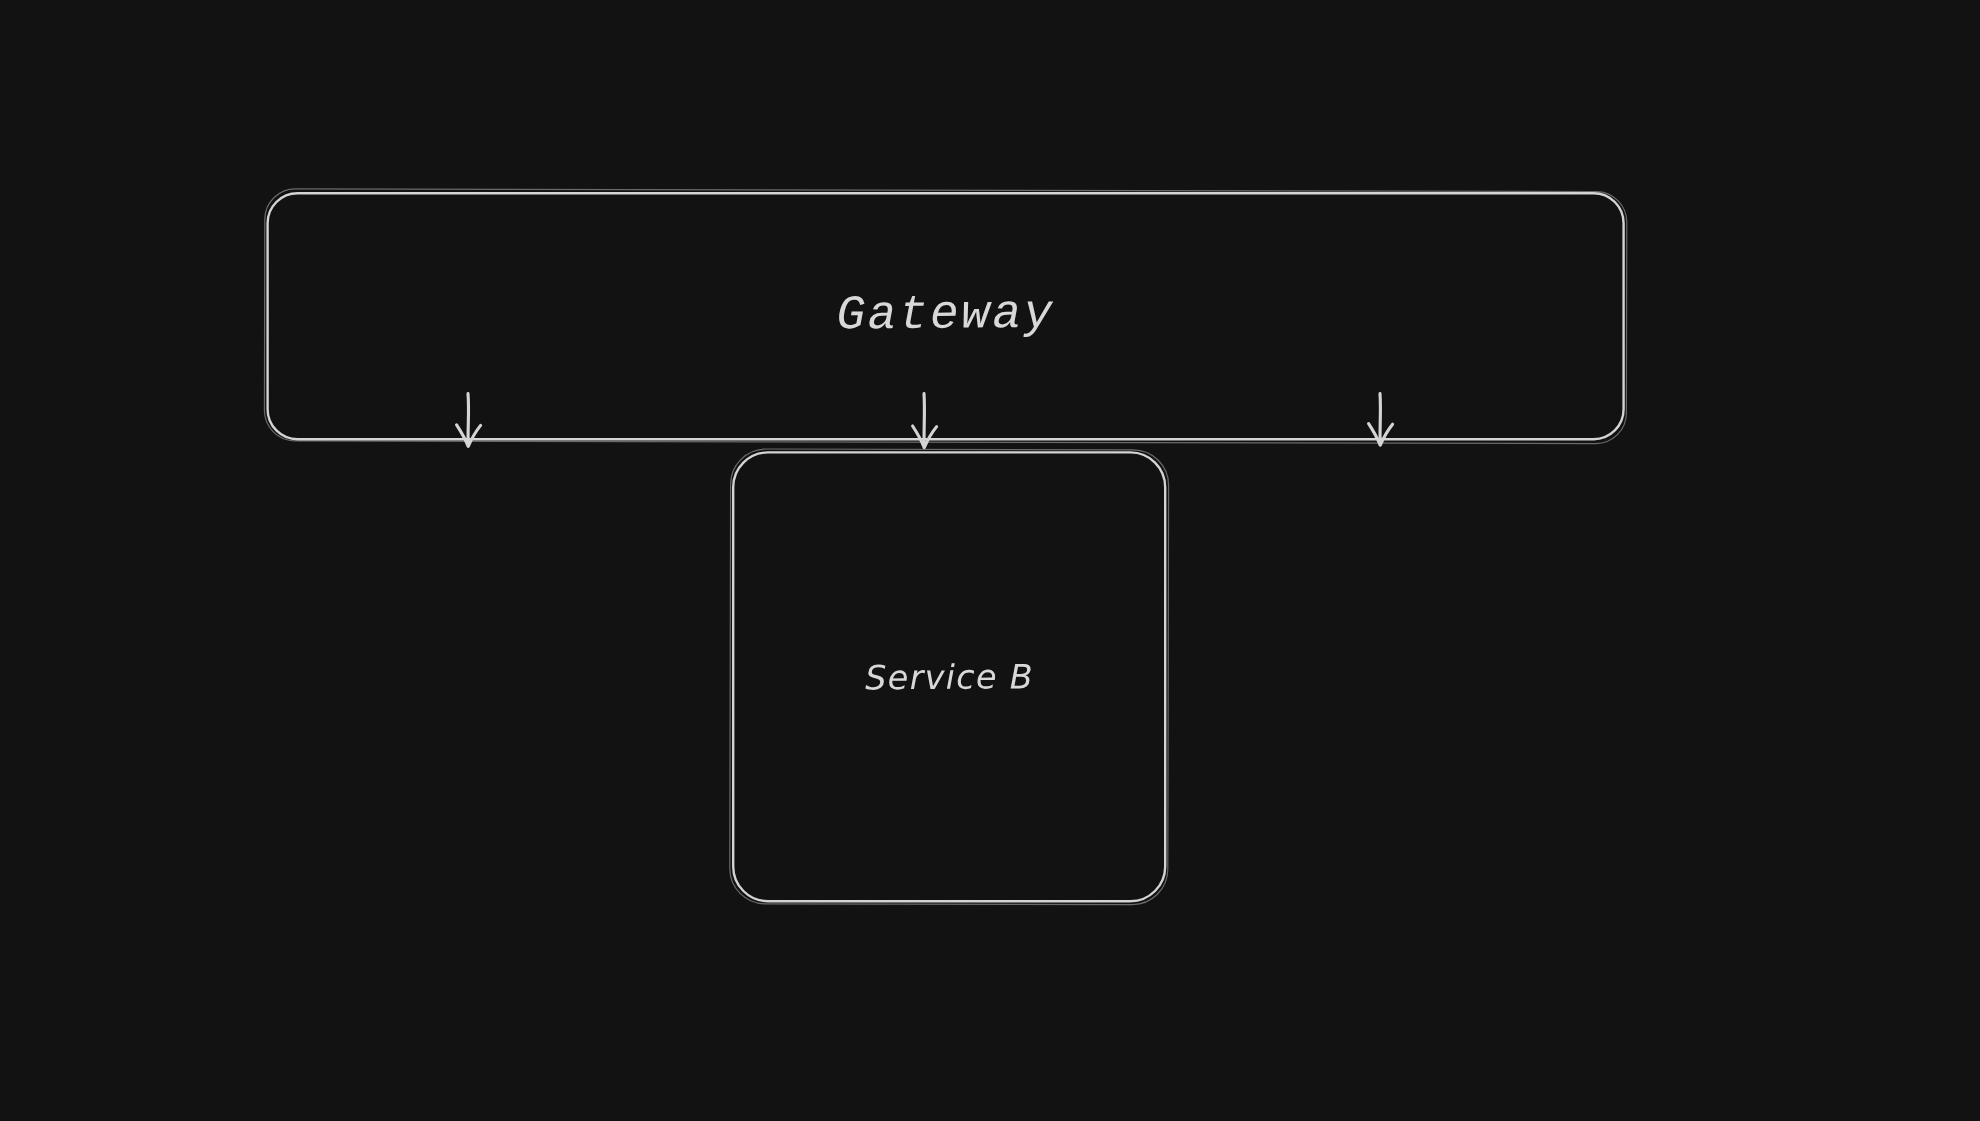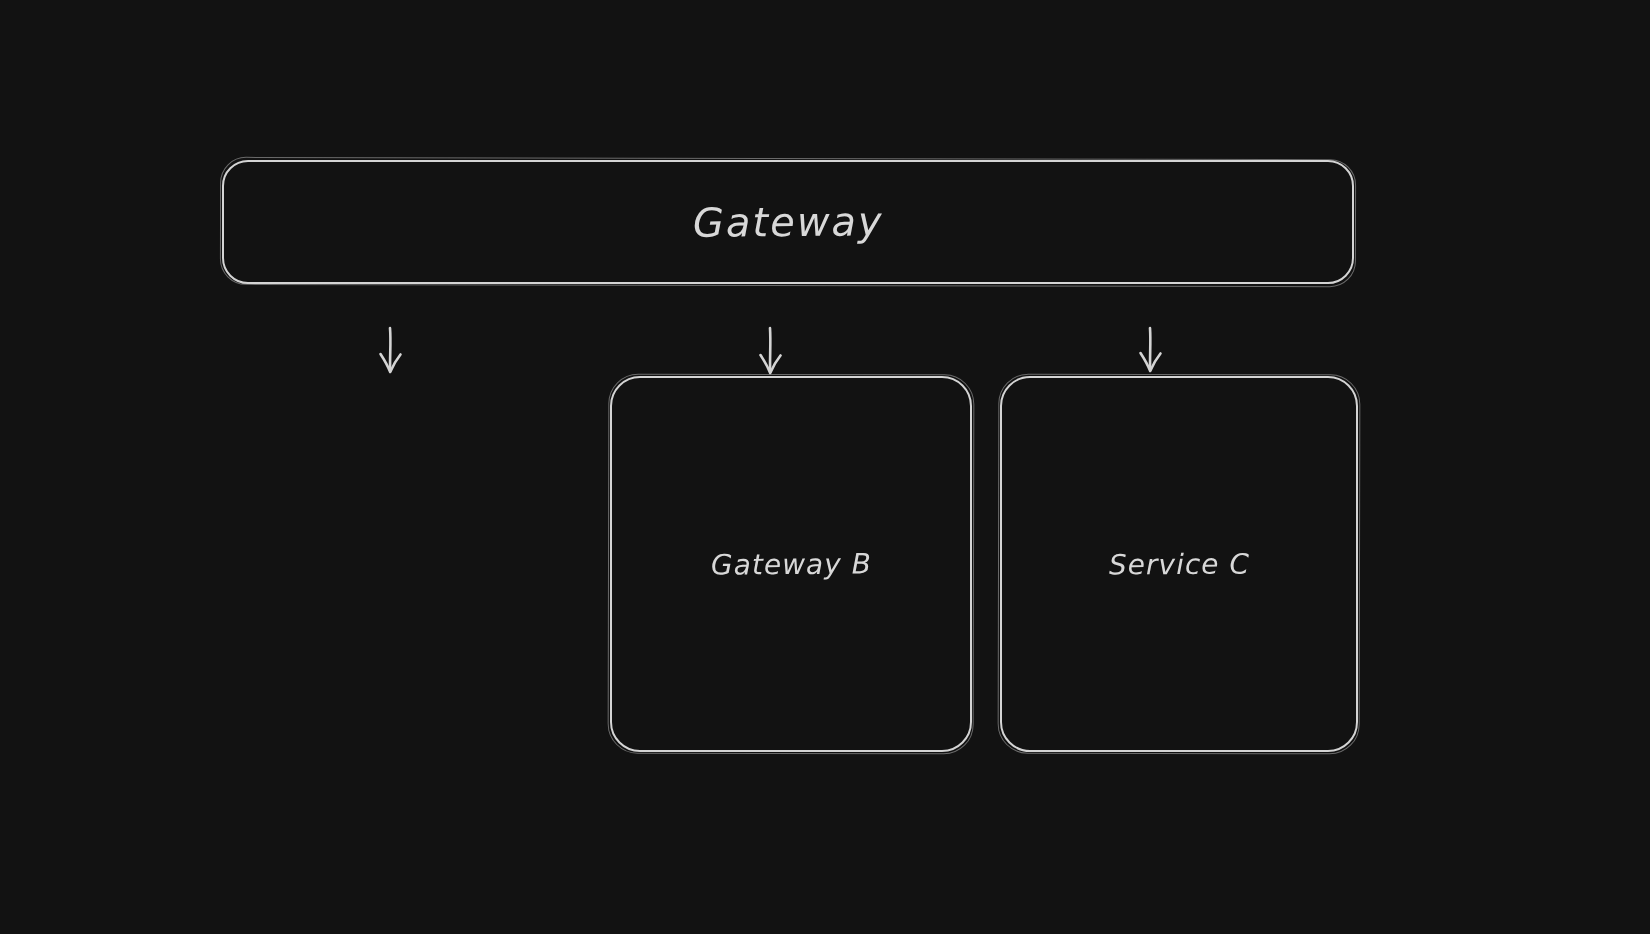--- a/index.html
+++ b/index.html
@@ -36,24 +36,25 @@
     inset: -4px;
     border: 1.6px solid var(--stroke);
     border-radius: inherit;
     opacity: 0.45;
     transform: rotate(0.12deg);
     pointer-events: none;
   }
 
   .node-gateway {
     left: 222px; top: 160px;
-    width: 1132px; height: 124px;
+    width: 1132px; height: 207px;
     border-radius: 26px;
     font-size: 40px;
     letter-spacing: 2px;
+    font-family: Liberation Mono, monospace;
   }
   .node-service-a {
     left: 226px; top: 377px;
     width: 359px; height: 376px;
     border-radius: 30px;
     font-size: 28px;
     letter-spacing: 1px;
   }
   .node-service-b {
     left: 610px; top: 376px;
@@ -110,20 +111,17 @@
       <path class="edge-path" d="M1140.5 353 Q1147 363 1150.2 371 Q1154.5 361 1160.5 353.5"></path>
     </g>
   </svg>
 
   <div class="node node-gateway">
     <span class="node-label">Gateway</span>
   </div>
 
 
   <div class="node node-service-b">
-    <span class="node-label">Gateway B</span>
+    <span class="node-label">Service B</span>
   </div>
 
-  <div class="node node-service-c">
-    <span class="node-label">Service C</span>
-  </div>
 
 </div>
 
 </body></html>

